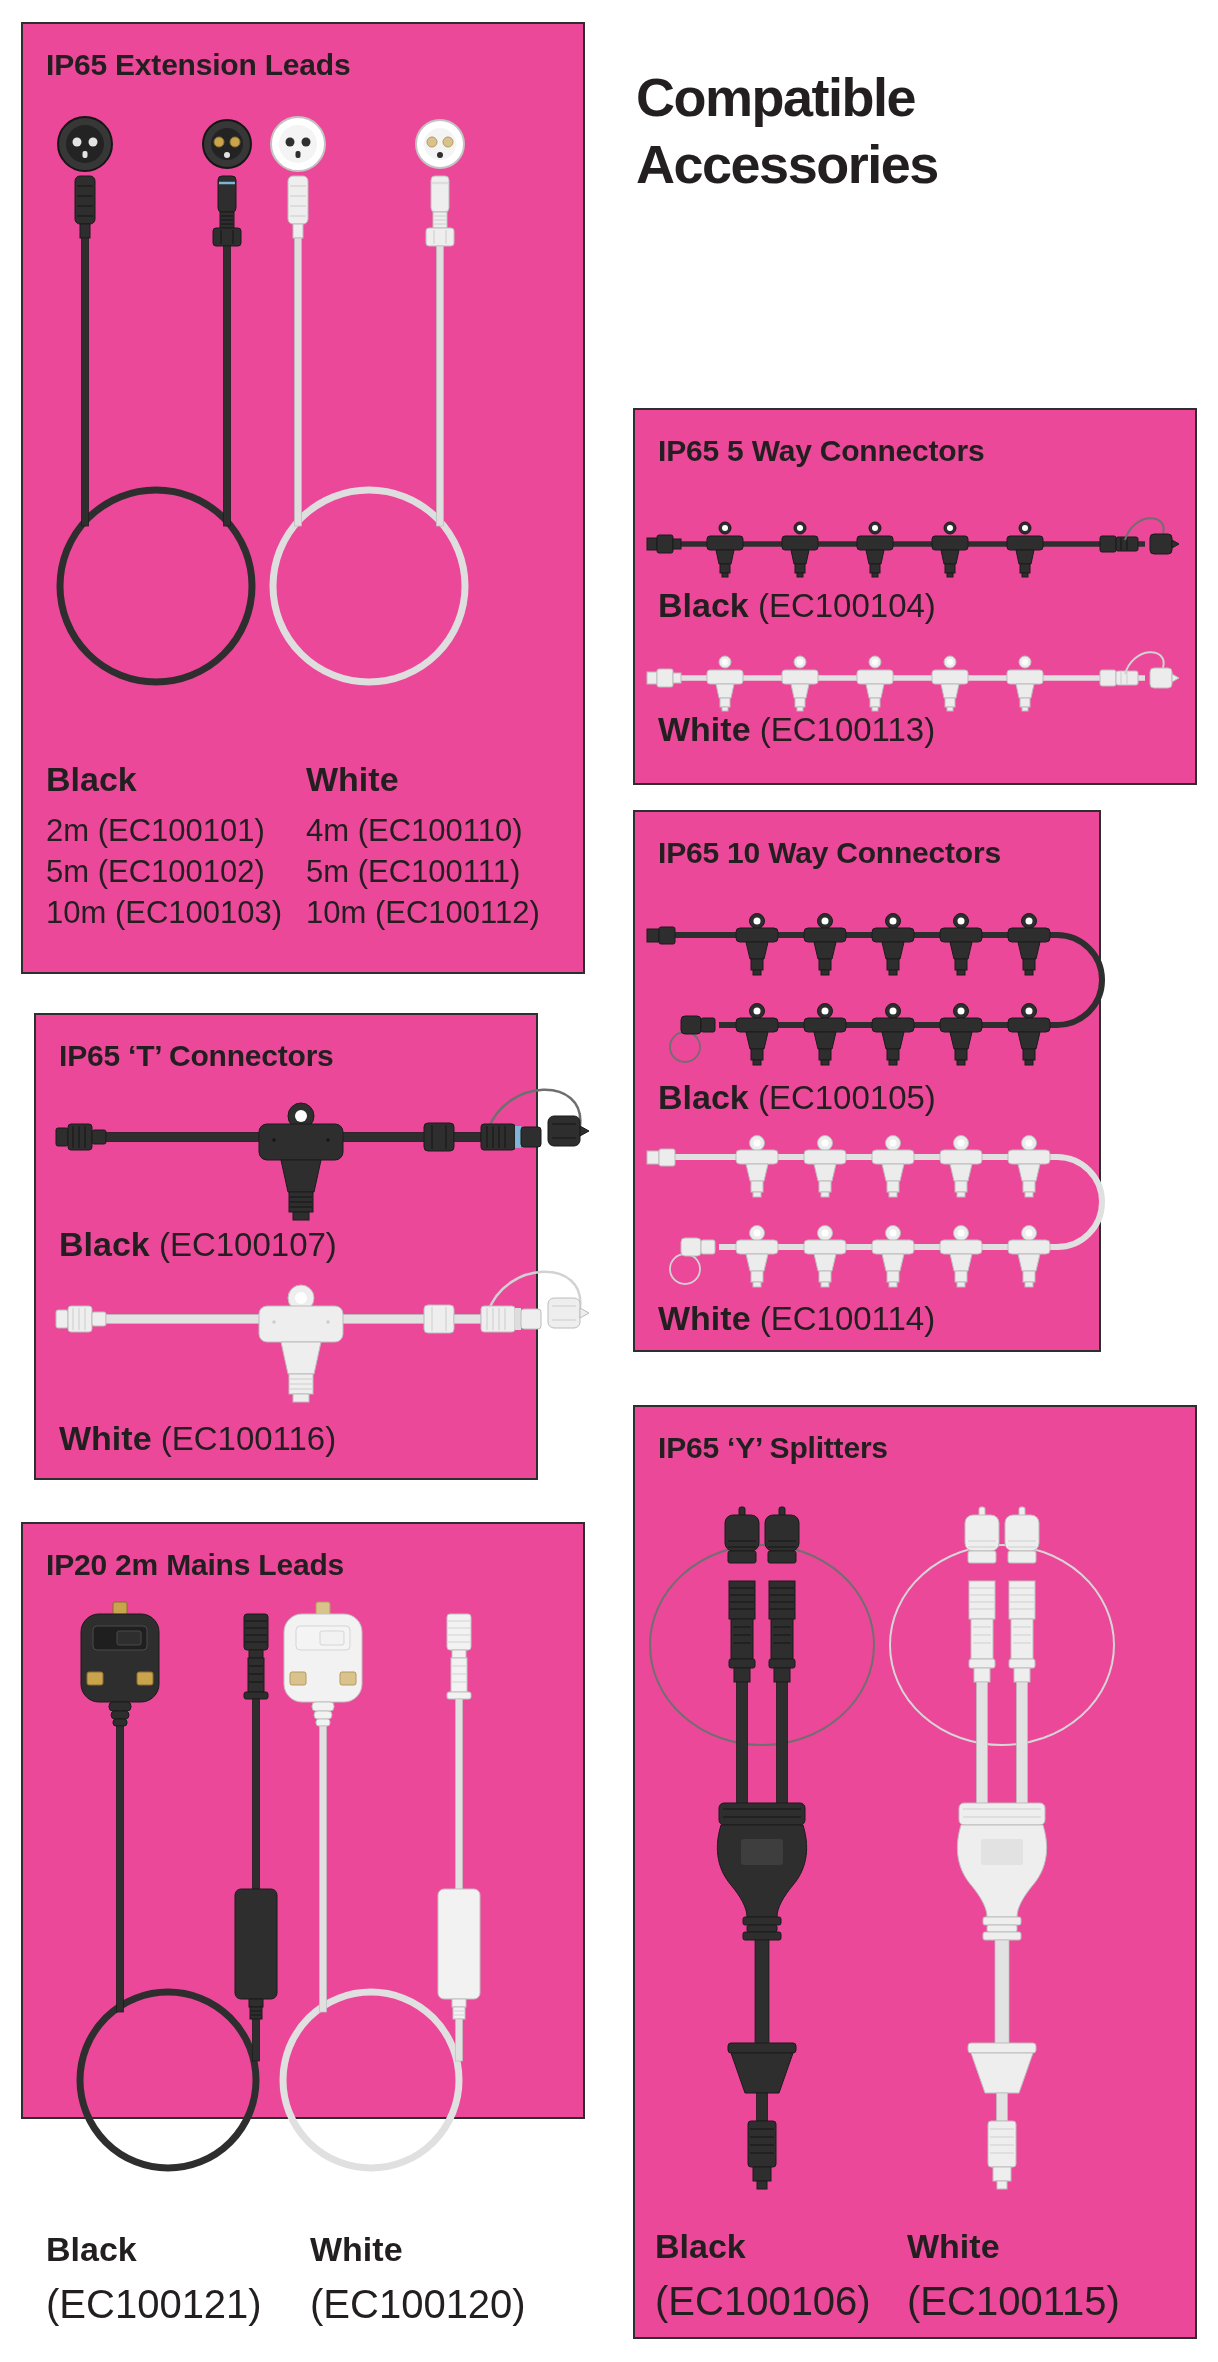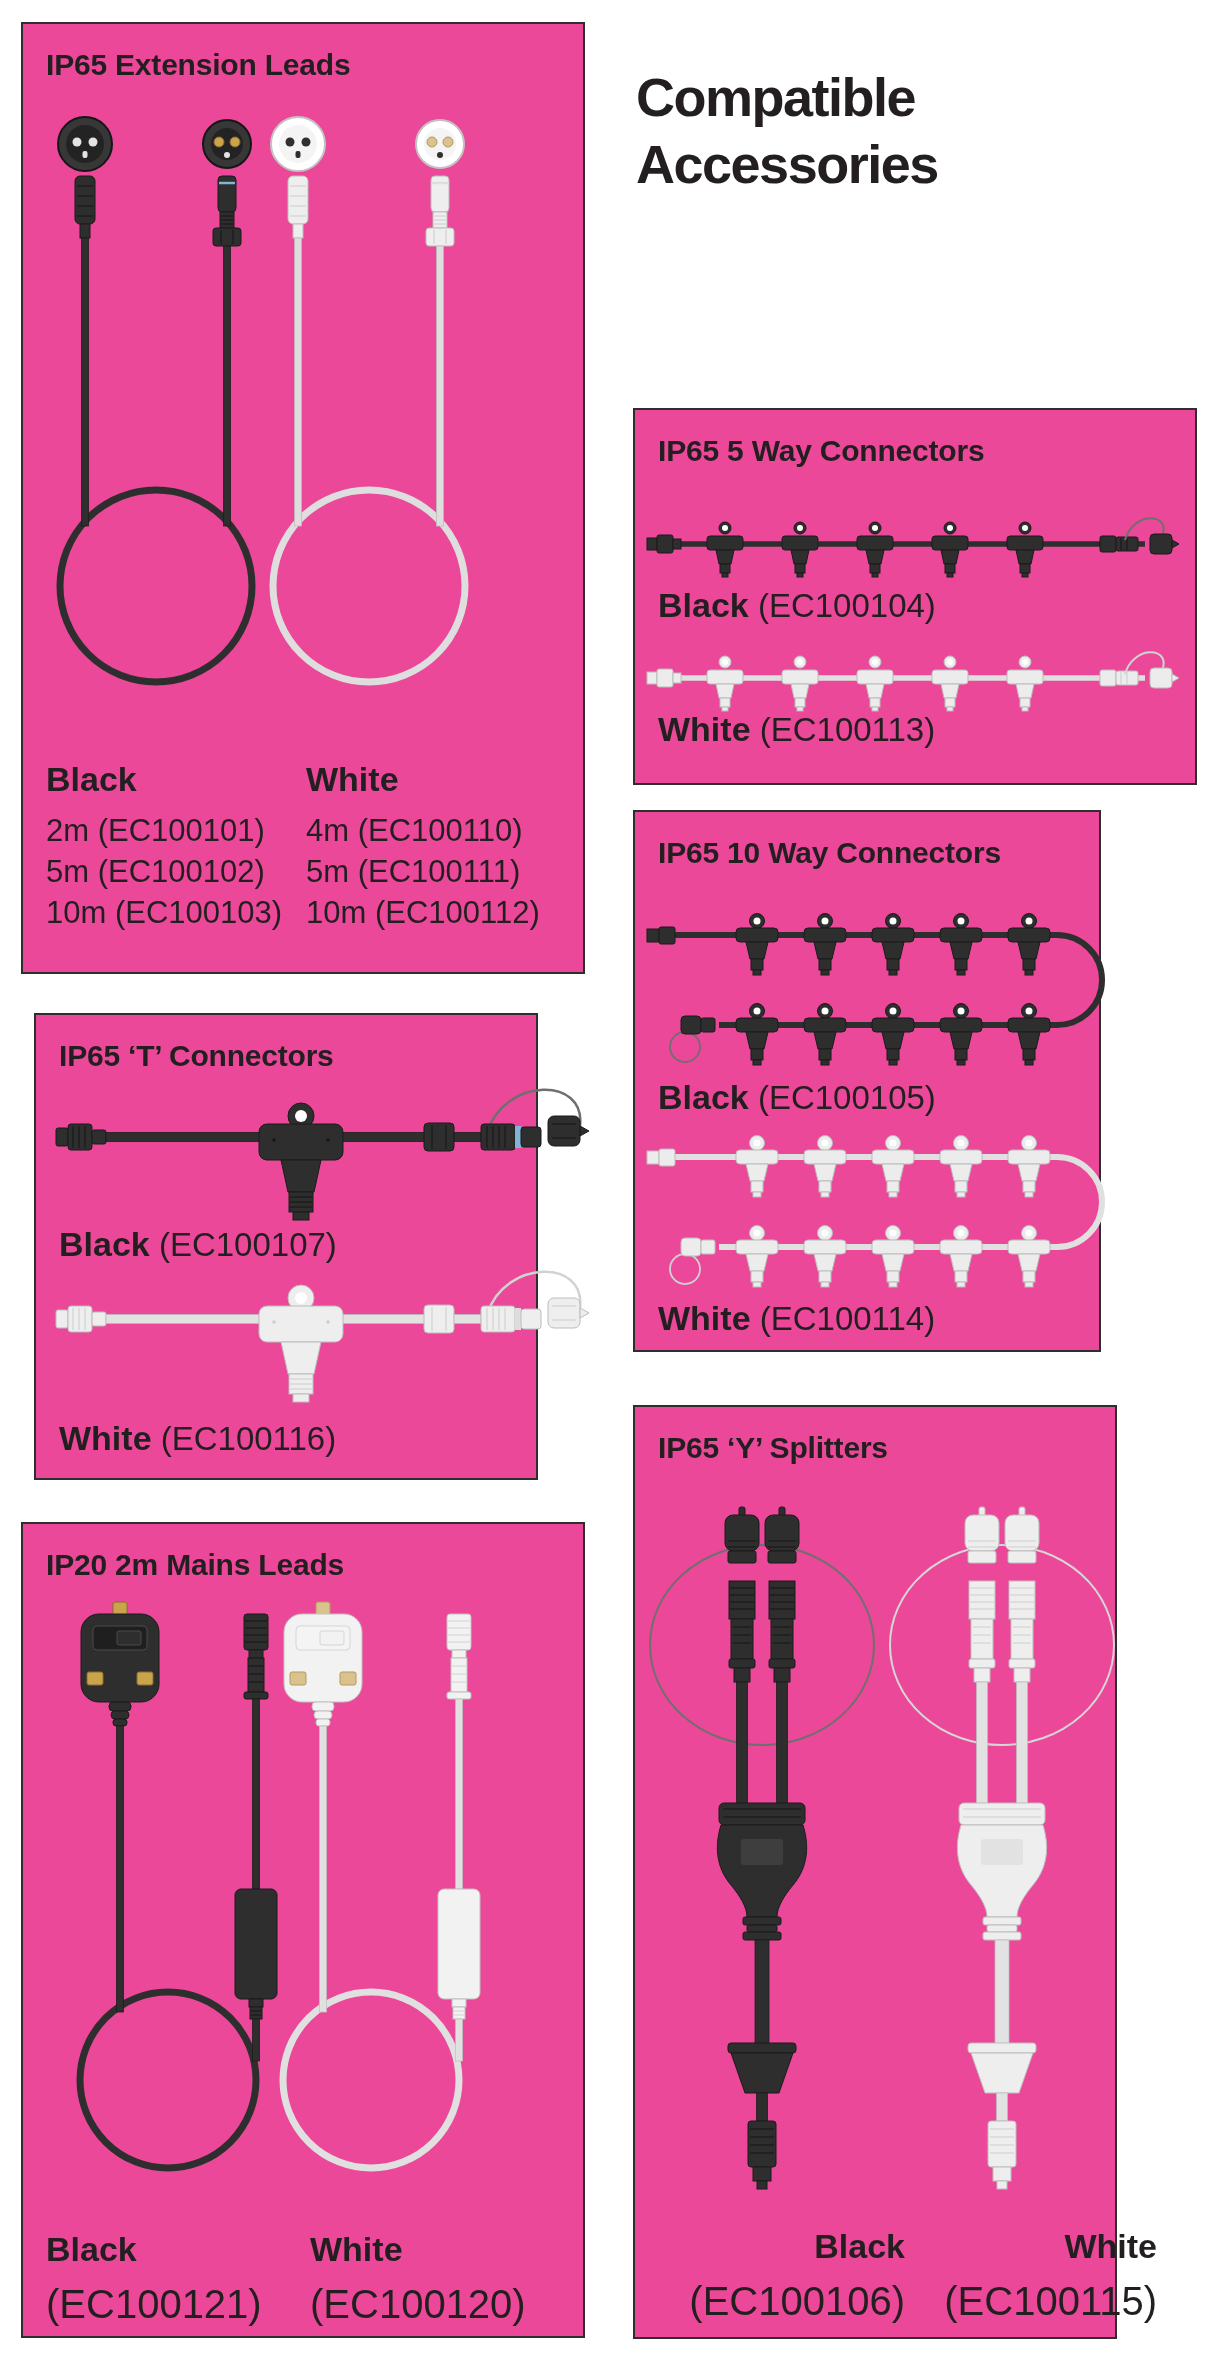--- a/index.html
+++ b/index.html
@@ -4,24 +4,24 @@
 <style>
   html,body{margin:0;padding:0;background:#ffffff;}
   .canvas{
     position:relative;width:1218px;height:2362px;background:#ffffff;
     font-family:"Liberation Sans",sans-serif;color:#231f20;overflow:hidden;
   }
   .box{position:absolute;border:2px solid #2e2e2e;background:#ec4899;box-sizing:border-box;}
   .box h2{margin:0;position:absolute;left:23px;top:24px;font-size:30px;font-weight:700;letter-spacing:-.2px;white-space:nowrap;}
   .box-ext  {left:21px;top:22px;  width:564px;height:952px;}
   .box-t    {left:34px;top:1013px;width:504px;height:467px;}
-  .box-mains{left:21px;top:1522px;width:564px;height:816px;}
+  .box-mains{left:21px;top:1522px;width:564px;height:597px;}
   .box-5way {left:633px;top:408px; width:564px;height:377px;}
   .box-10way{left:633px;top:810px; width:468px;height:542px;}
-  .box-y    {left:633px;top:1405px;width:484px;height:934px;text-align:right;}
+  .box-y    {left:633px;top:1405px;width:564px;height:934px;}
   .pagetitle{
     position:absolute;left:636px;top:64px;width:575px;margin:0;
     font-size:54px;line-height:1.24;font-weight:700;letter-spacing:-1.5px;color:#231f20;
   }
   .illus{position:absolute;display:block;}
   .cols{position:absolute;left:23px;top:736px;display:flex;width:520px;}
   .col{width:264px;}
   .colorname{font-size:34px;font-weight:700;margin-bottom:12px;}
   .code{font-size:31px;line-height:1.32;}
   .variant{position:absolute;left:23px;font-size:33px;white-space:nowrap;}

